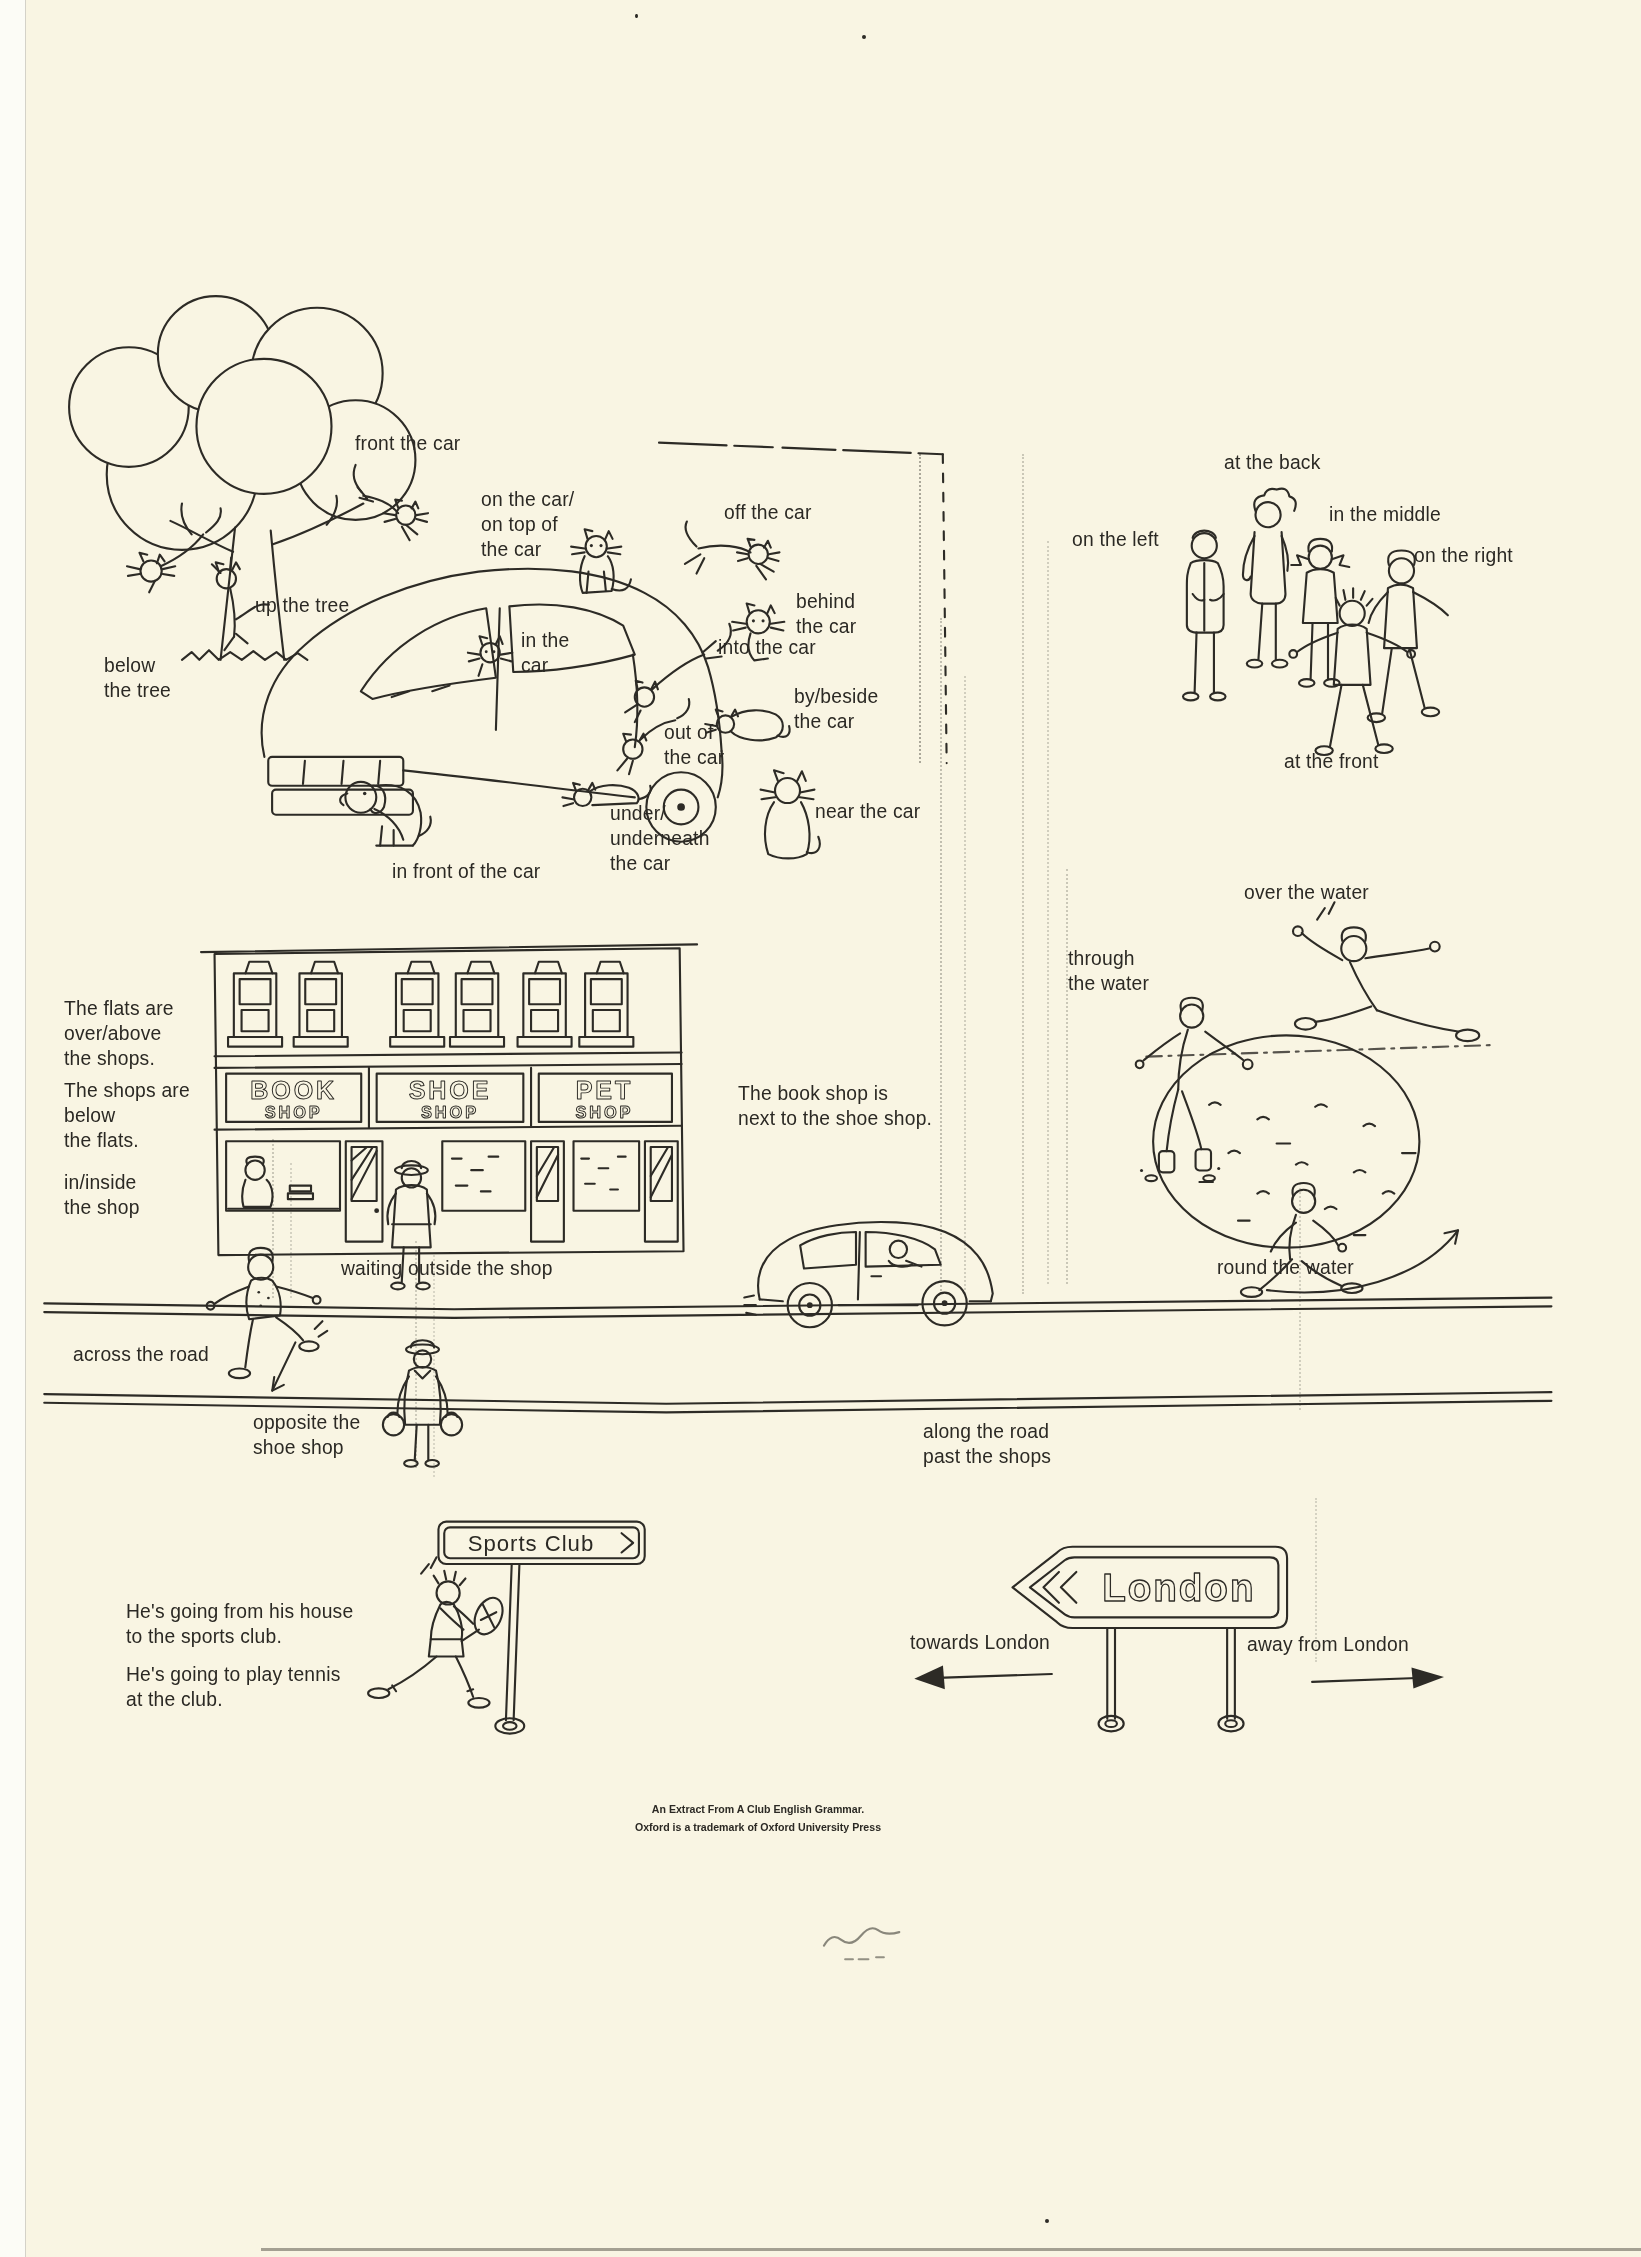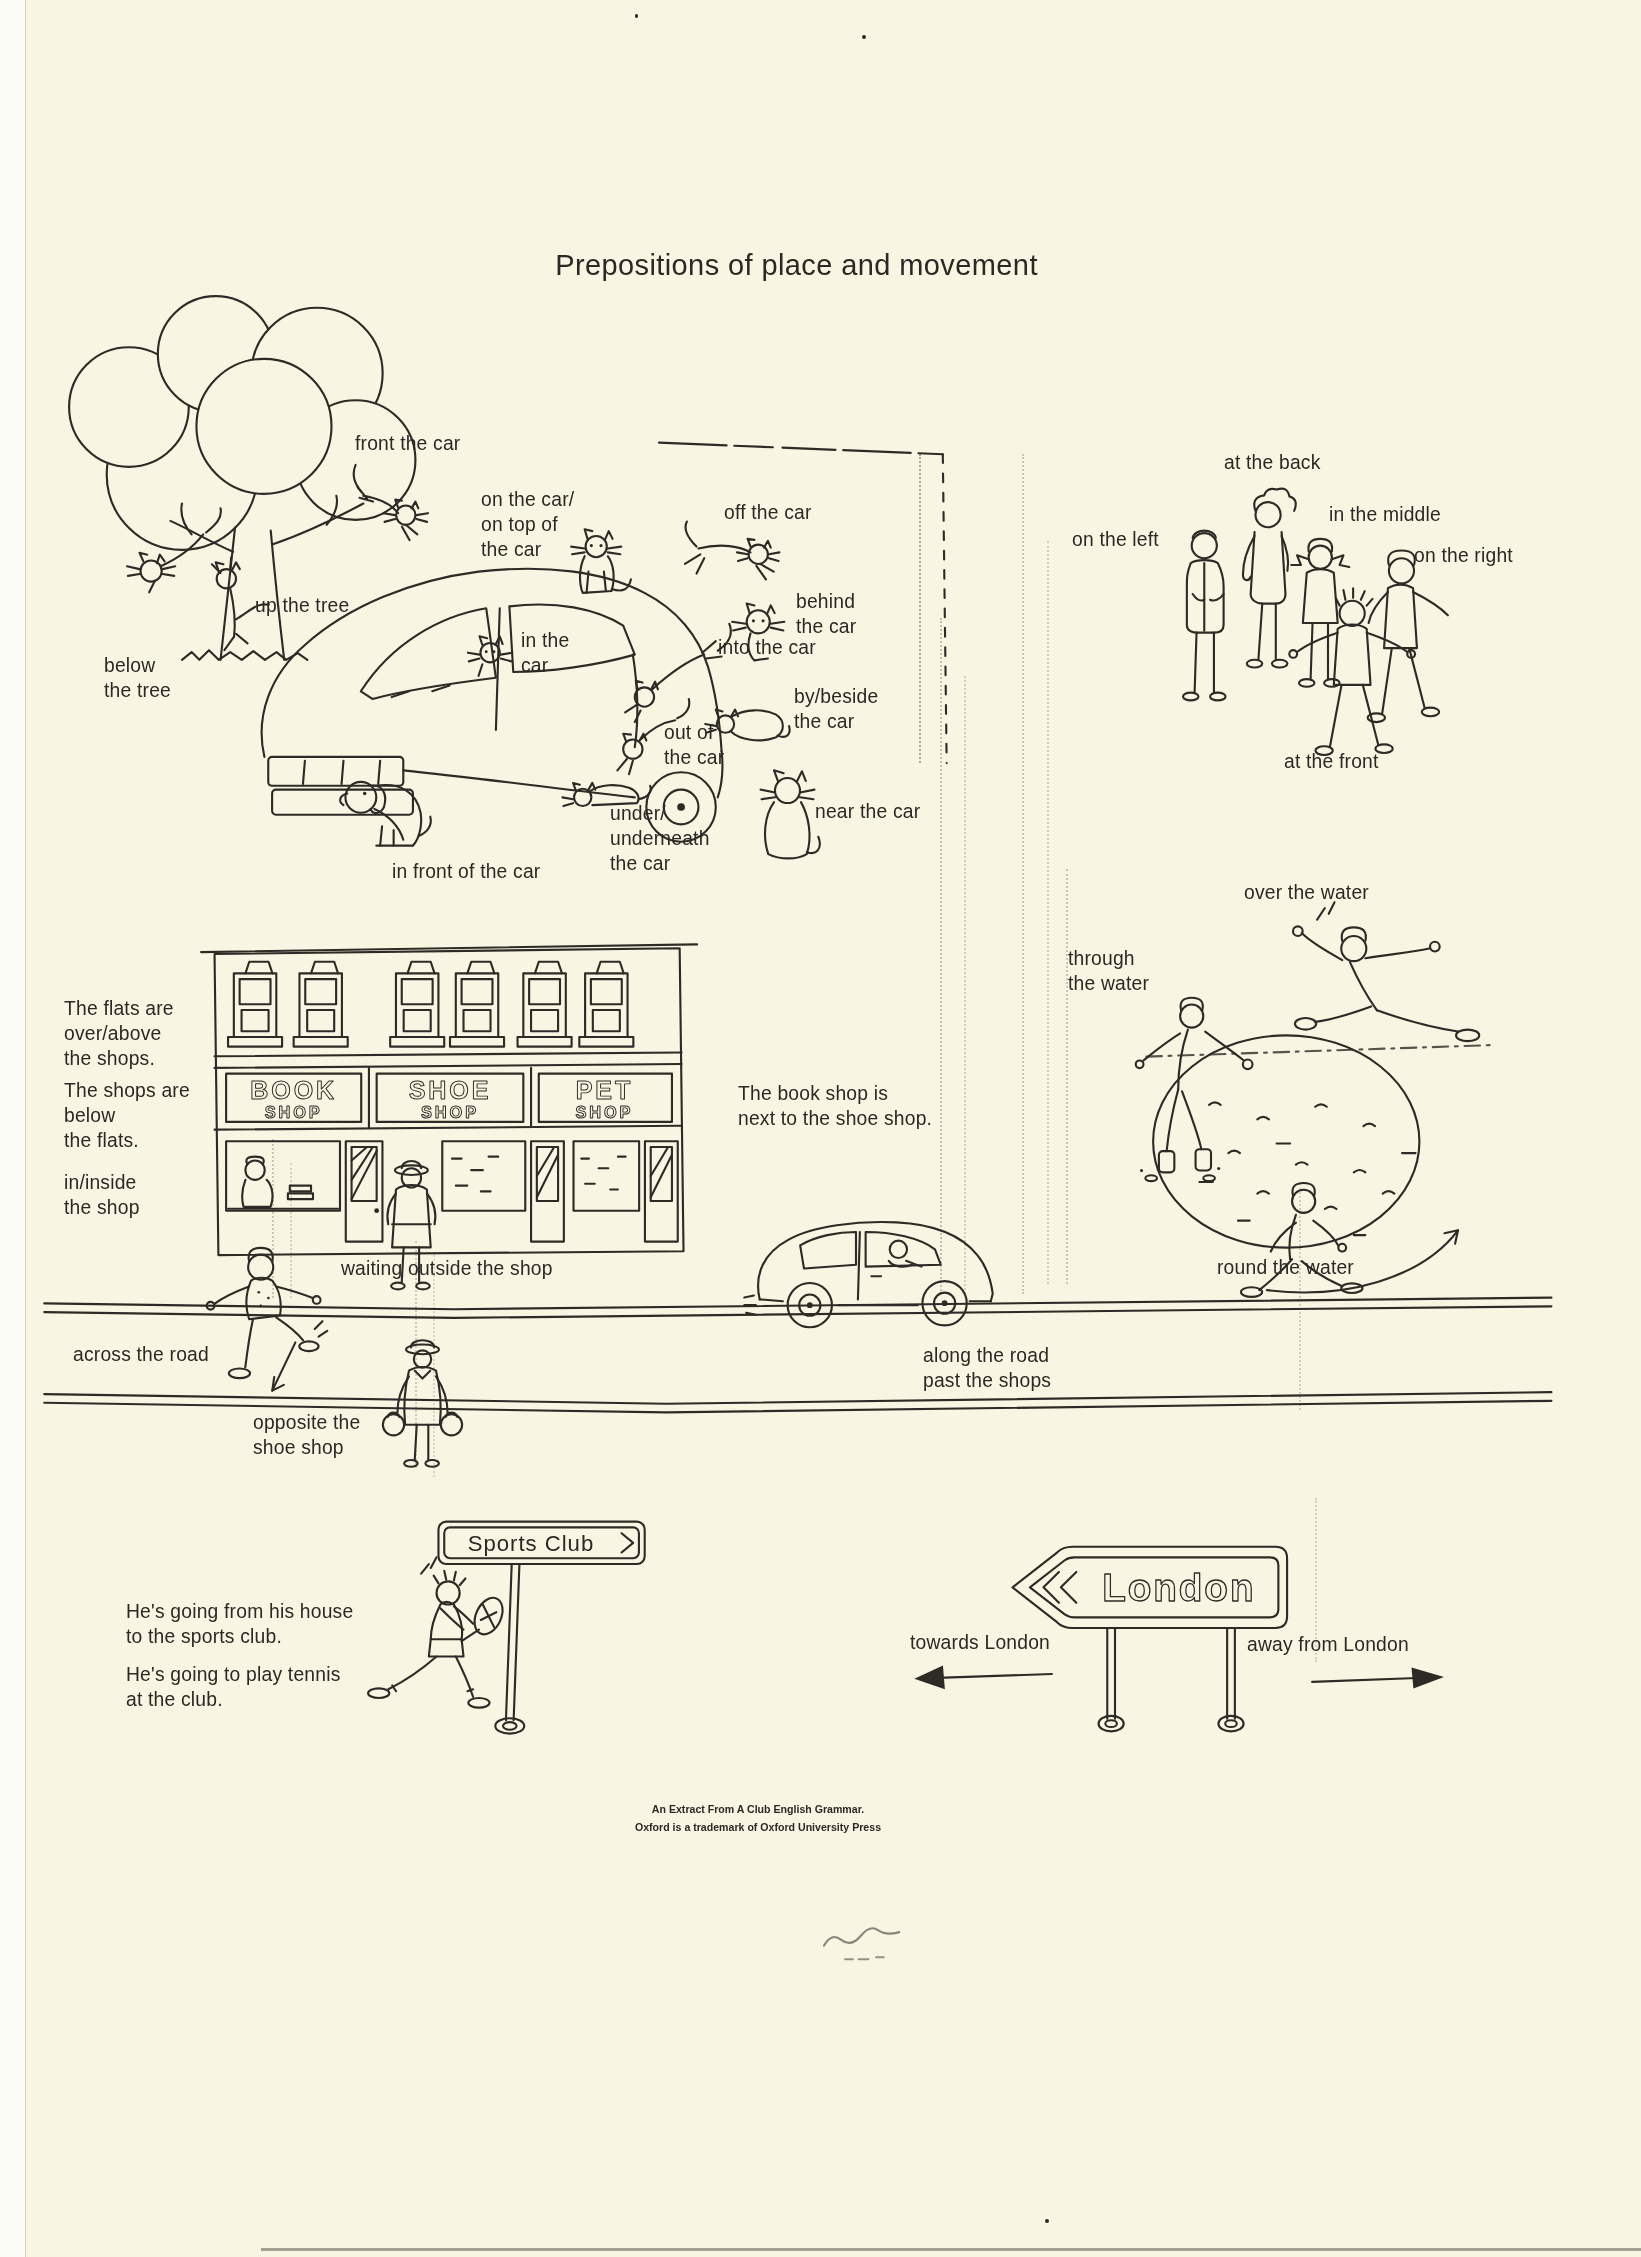--- a/index.html
+++ b/index.html
@@ -41,21 +41,20 @@
   <div class="dotcol" style="left:1022px;top:454px;height:840px;opacity:.6"></div>
   <div class="dotcol" style="left:1047px;top:541px;height:743px;opacity:.5"></div>
   <div class="dotcol" style="left:1066px;top:869px;height:415px;opacity:.6"></div>
   <div class="dotcol" style="left:272px;top:1139px;height:159px;opacity:.6"></div>
   <div class="dotcol" style="left:290px;top:1163px;height:135px;opacity:.45"></div>
   <div class="dotcol" style="left:415px;top:1241px;height:227px;opacity:.55"></div>
   <div class="dotcol" style="left:433px;top:1255px;height:222px;opacity:.4"></div>
   <div class="dotcol" style="left:1299px;top:1183px;height:227px;opacity:.5"></div>
   <div class="dotcol" style="left:1315px;top:1498px;height:164px;opacity:.45"></div>
 
-  <div class="title" style="left:386px;top:249px;width:821px">Prepositions of place and movement</div>
 
   <svg style="left:632px;top:427px" width="333" height="343" viewBox="0 0 345 355">
     <path d="M28,16 L322,28" stroke-dasharray="70 8 40 10 55 8" stroke-width="2"></path>
     <path d="M322,28 L326,348" stroke-dasharray="9 11" stroke-width="2"></path>
   </svg>
 
   <svg style="left:37px;top:272px" width="425" height="410" viewBox="0 0 440 425">
     <g>
       <circle class="f" cx="150" cy="210" r="78"></circle>
       <circle class="f" cx="95" cy="140" r="62"></circle>
@@ -493,21 +492,21 @@
     <circle cx="76" cy="96" r="11"></circle>
       <path d="M70,88 C72,82 80,82 82,88"></path>
     <path d="M40,96 L38,132 M52,96 L52,132"></path>
     <ellipse cx="34" cy="136" rx="7" ry="3.5"></ellipse>
       <ellipse cx="56" cy="136" rx="7" ry="3.5"></ellipse>
   </svg>
 
   <div class="lbl" style="left:73px;top:1342px">across the road</div>
   <div class="lbl" style="left:253px;top:1410px">opposite the
 shoe shop</div>
-  <div class="lbl" style="left:923px;top:1343px">along the road
+  <div class="lbl" style="left:923px;top:1419px">along the road
 past the shops</div>
 
   <svg style="left:359px;top:1512px" width="290" height="239" viewBox="0 0 300 248">
     <g>
       <rect x="82" y="10" width="214" height="44" rx="8"></rect>
       <rect x="88" y="16" width="202" height="32" rx="6" stroke-width="1.4"></rect>
       <text class="plain" x="178" y="40" font-size="23" letter-spacing="1">Sports Club</text>
       <path d="M272,22 L284,32 L272,42" stroke-width="3"></path>
       <path d="M158,54 L152,216 M166,54 L160,216"></path>
       <ellipse cx="156" cy="222" rx="15" ry="8"></ellipse>

